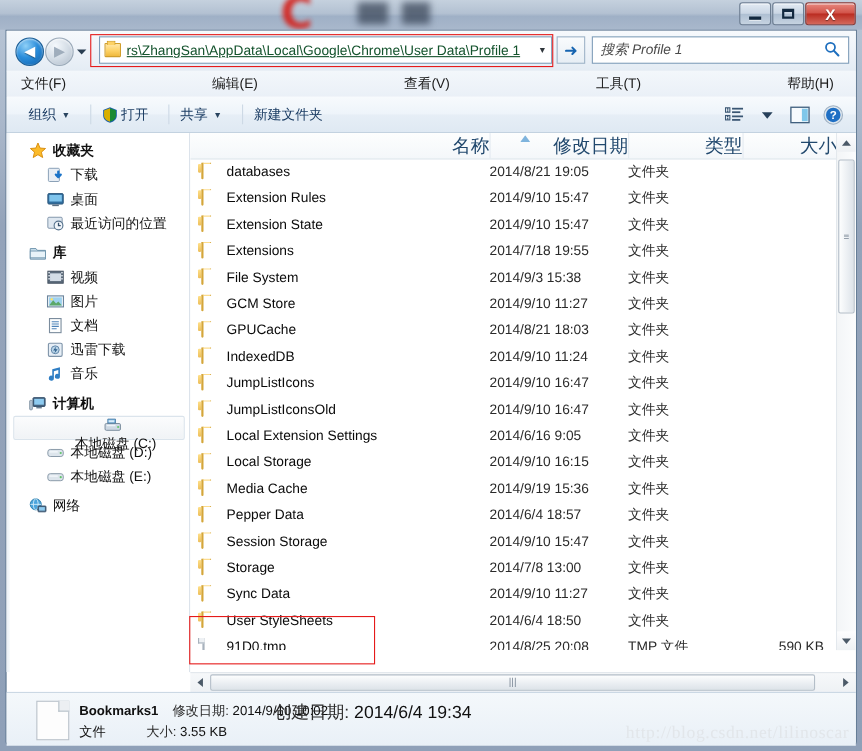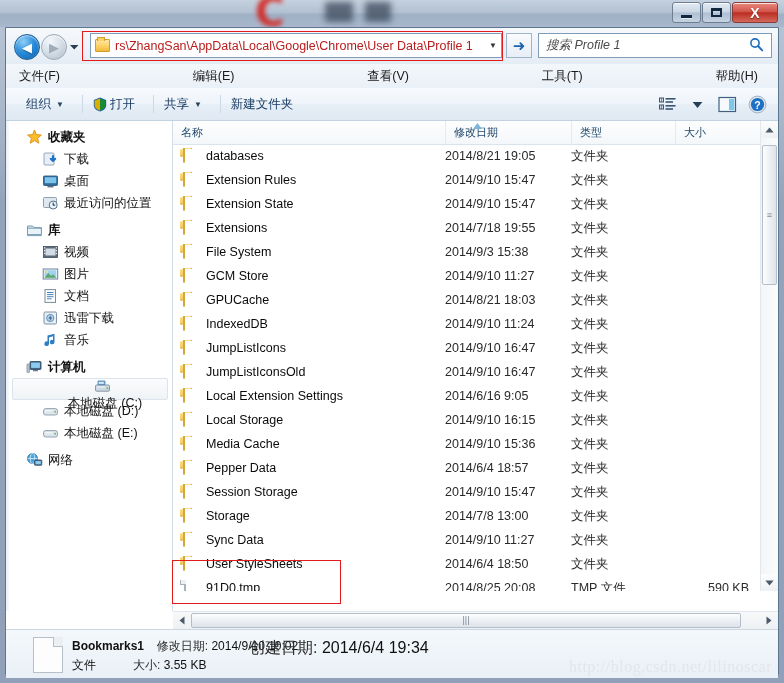--- a/index.html
+++ b/index.html
@@ -87,21 +87,21 @@
     display:flex;align-items:center;
   }
   #addr-folder{
     width:15px;height:13px;margin-left:4px;flex:0 0 auto;border-radius:1px;
     background:linear-gradient(180deg,#ffe7a8 0%,#fdd266 55%,#f0b93d 100%);
     border:1px solid #d09e2c;box-sizing:border-box;position:relative;
   }
   #addr-folder:after{content:"";position:absolute;left:1px;top:-3px;width:6px;height:3px;
     background:#fdd266;border:1px solid #d09e2c;border-bottom:none;border-radius:1px 1px 0 0;}
   #addr-text{
-    flex:1 1 auto;margin-left:5px;font-size:12.5px;color:#b91c1c;white-space:nowrap;overflow:hidden;
+    flex:1 1 auto;margin-left:5px;font-size:12.5px;color:#14532d;white-space:nowrap;overflow:hidden;text-decoration:underline;
   }
   #addr-caret{width:16px;flex:0 0 auto;text-align:center;font-size:8px;color:#30363c;}
   #gobtn{
     position:absolute;left:500px;top:5px;width:26px;height:25px;
     background:linear-gradient(180deg,#f9fbfd,#e7eef5);
     border:1px solid #9fb4c8;box-sizing:border-box;
     display:flex;align-items:center;justify-content:center;
     color:#1664b0;font-size:15px;font-weight:bold;
   }
   #searchwrap{
@@ -160,22 +160,22 @@
 
   
   #list-pane{
     position:absolute;left:167px;top:93px;width:605px;height:490px;background:#fff;overflow:hidden;
   }
   #col-head{
     position:absolute;left:0;top:0;width:588px;height:23px;
     background:linear-gradient(180deg,#fdfefe 0%,#f4f7fa 100%);
     border-bottom:1px solid #dbe4ec;
   }
-  .colh{position:absolute;top:0;height:23px;line-height:23px;font-size:11px;color:#21486d;
-    padding-left:8px;box-sizing:border-box;border-left:1px solid #e3eaf1;white-space:nowrap;}
+  .colh{position:absolute;top:0;height:23px;line-height:23px;font-size:17px;color:#21486d;
+    padding-left:8px;box-sizing:border-box;border-left:1px solid #e3eaf1;white-space:nowrap;text-align:right;}
   .colh:first-child{border-left:none;}
   #sortmark{position:absolute;left:300px;top:2px;width:9px;height:6px;}
   #rows{position:absolute;left:0;top:23px;width:588px;height:447px;overflow:hidden;}
   .frow{height:24px;display:flex;align-items:center;font-size:12.5px;color:#0a0a0a;position:relative;}
   .c-name{width:272px;display:flex;align-items:center;padding-left:10px;box-sizing:border-box;
     overflow:hidden;white-space:nowrap;}
   .c-date{width:126px;color:#2a2a2a;white-space:nowrap;}
   .c-type{width:104px;color:#2a2a2a;white-space:nowrap;}
   .c-size{width:86px;text-align:right;padding-right:12px;box-sizing:border-box;color:#2a2a2a;white-space:nowrap;}
   .ficon{width:16px;height:16px;margin-right:7px;flex:0 0 auto;position:relative;}
@@ -624,21 +624,21 @@
             </div>
             <div class="c-date">2014/9/10 16:15</div>
             <div class="c-type">文件夹</div>
             <div class="c-size"></div>
           </div>
           <div class="frow">
             <div class="c-name">
               <span class="ficon"><span class="folder-ic"></span></span>
               <span>Media Cache</span>
             </div>
-            <div class="c-date">2014/9/10 15:36</div>
+            <div class="c-date">2014/9/19 15:36</div>
             <div class="c-type">文件夹</div>
             <div class="c-size"></div>
           </div>
           <div class="frow">
             <div class="c-name">
               <span class="ficon"><span class="folder-ic"></span></span>
               <span>Pepper Data</span>
             </div>
             <div class="c-date">2014/6/4 18:57</div>
             <div class="c-type">文件夹</div>

